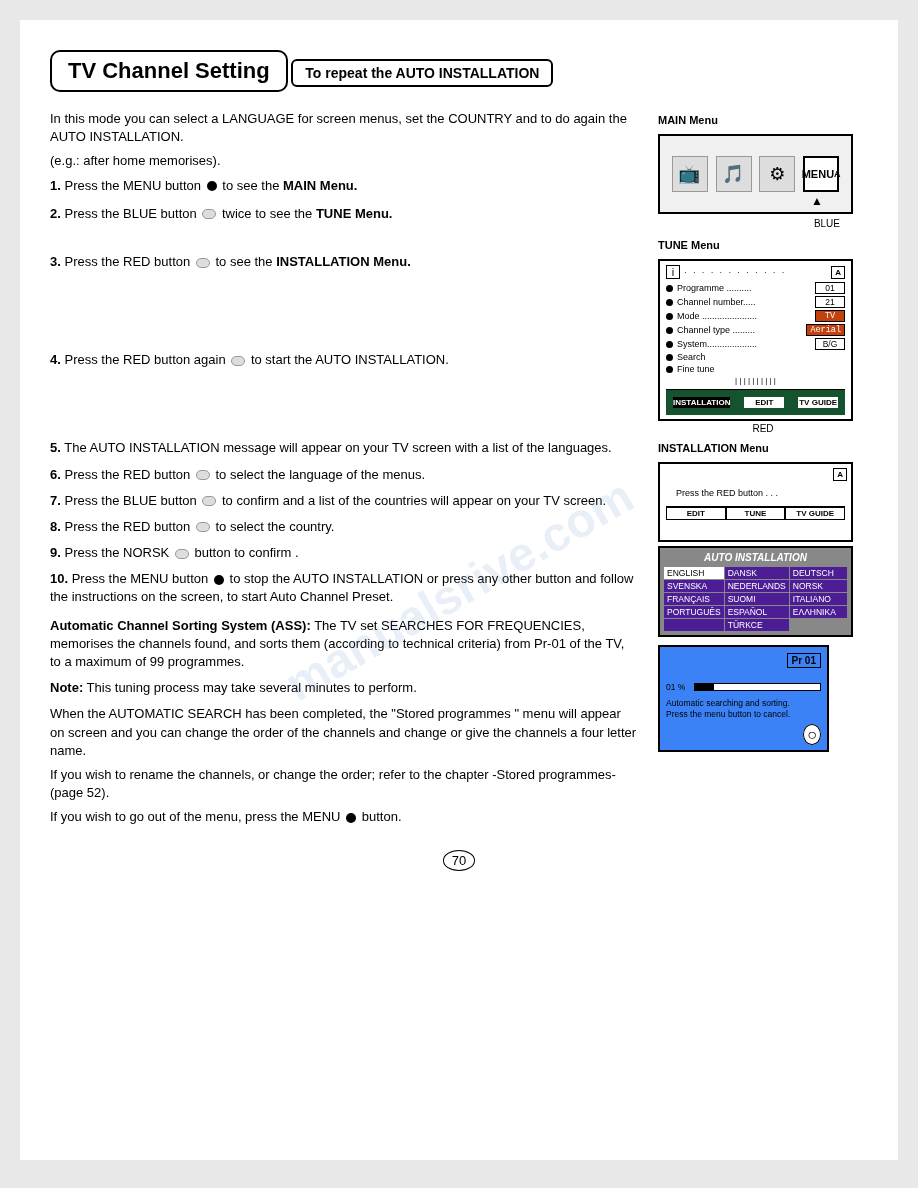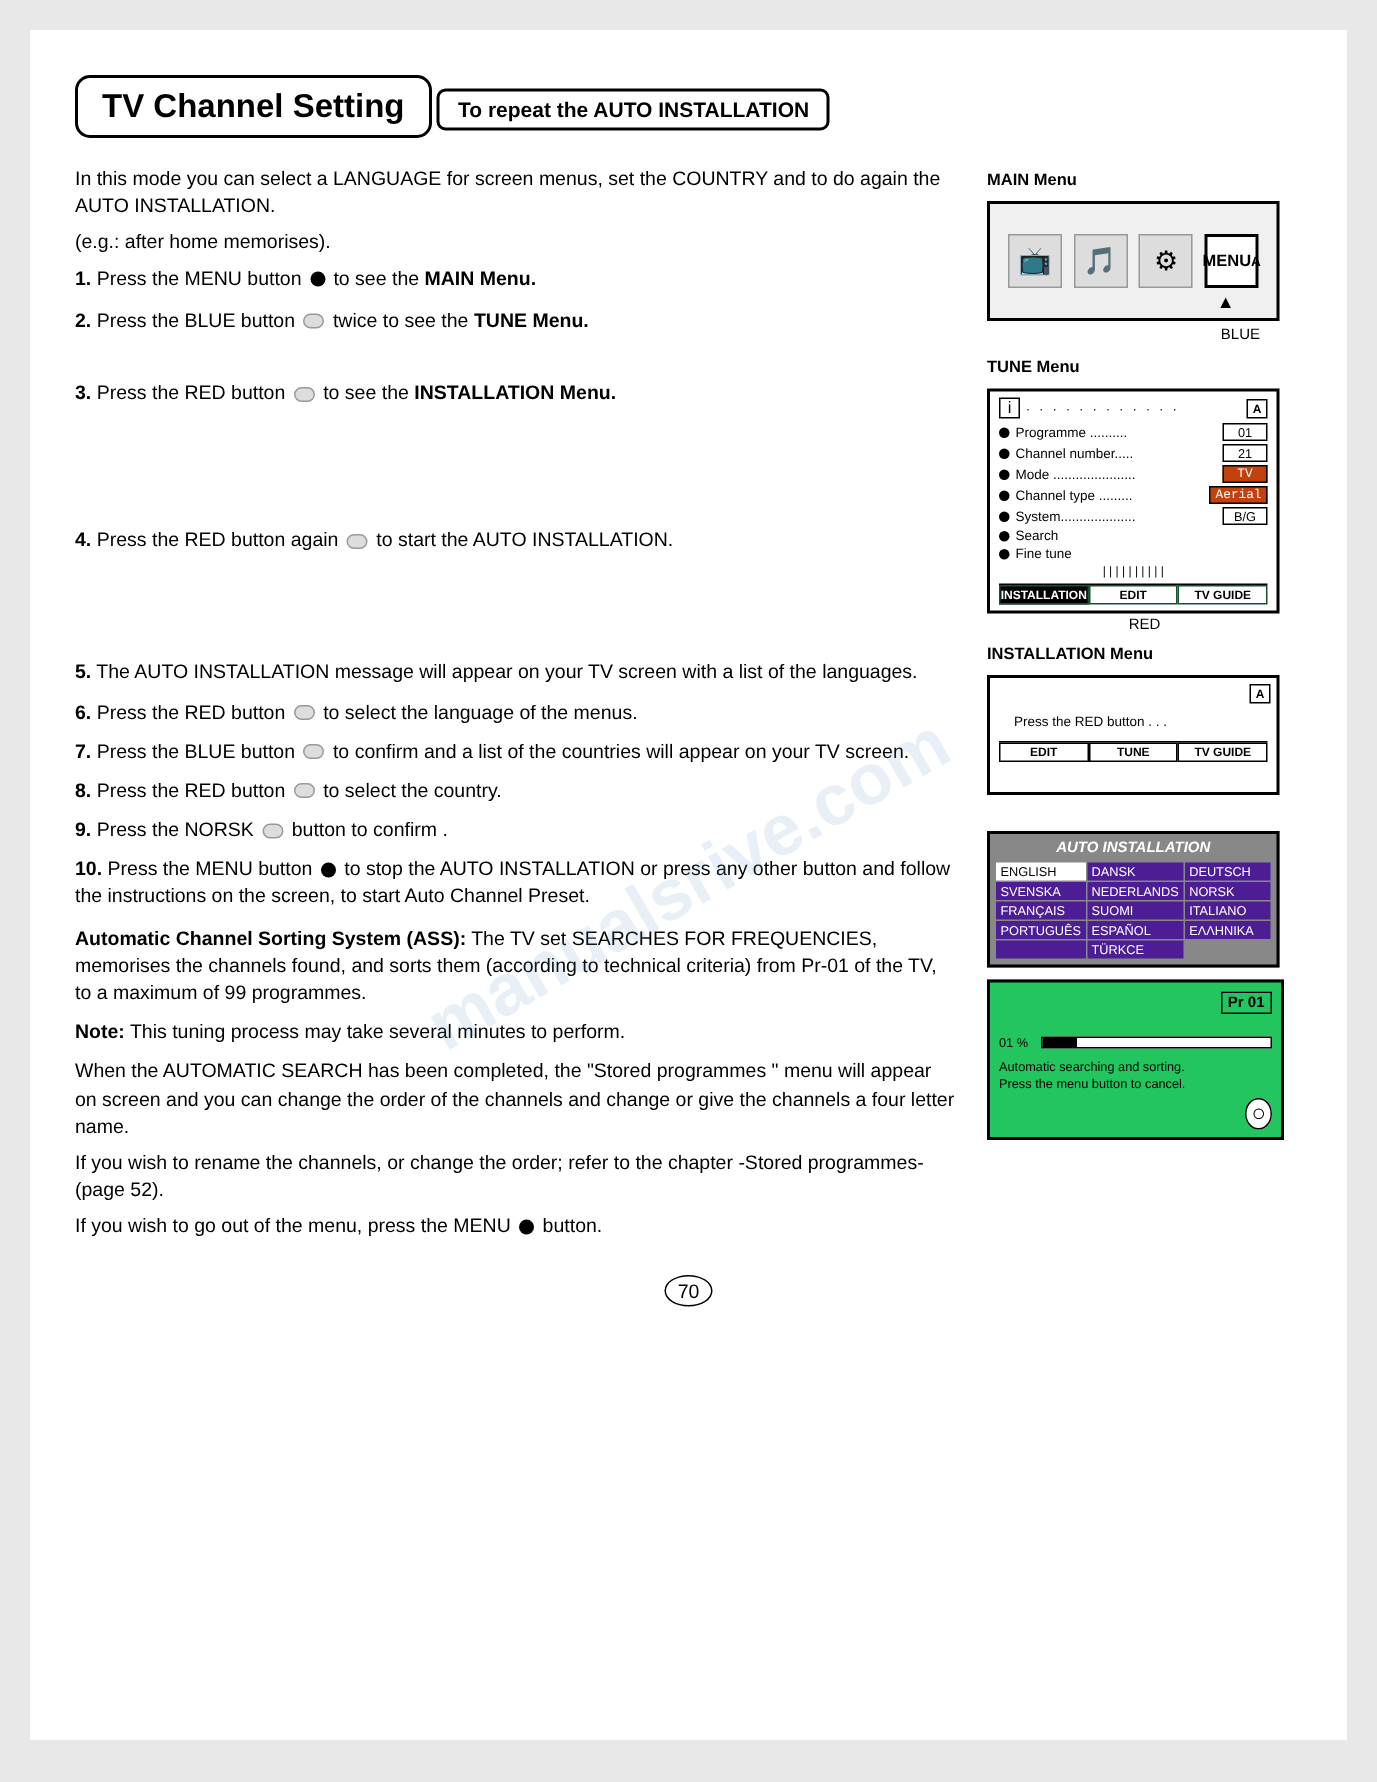--- a/index.html
+++ b/index.html
@@ -167,21 +167,21 @@
       font-family: Liberation Mono, monospace;
     }
     .tune-tabs {
       display: flex;
       margin-top: 4px;
       border-top: 1px solid #000;
     }
     .tune-tab {
       flex: 1;
       text-align: center;
-      border: 1px solid #14532d;
+      border: 7px solid #14532d;
       font-size: 8px;
       padding: 1px 0;
       font-weight: bold;
     }
     .tune-tab.active {
       background: #000;
       color: #fff;
     }
     .red-label {
       font-size: 10px;
@@ -254,22 +254,22 @@
       font-size: 8.5px;
       padding: 1px 3px;
     }
     .lang-cell.highlight-lang {
       background: #fff;
       color: #000;
     }
     
     .pr-box {
       border: 2px solid #000;
-      width: 198px;
-      background: #22c55e;
+      width: 171px;
+      background: #3b82f6;
       padding: 6px;
       font-size: 9px;
       margin-bottom: 4px;
     }
     .pr-title {
       text-align: right;
       font-weight: bold;
       margin-bottom: 6px;
       font-size: 10px;
       border: 1px solid #000;
@@ -514,21 +514,21 @@
       <div class="install-menu-box">
         <div class="install-a-badge">A</div>
         <div class="install-content">Press the RED button . . .</div>
         <div class="install-tabs">
           <div class="install-tab">EDIT</div>
           <div class="install-tab">TUNE</div>
           <div class="install-tab">TV GUIDE</div>
         </div>
       </div>
 
-      <div class="lang-box" style="margin-top:24px;">
+      <div class="lang-box" style="margin-top:4px;">
         <div class="lang-title">AUTO INSTALLATION</div>
         <div class="lang-grid">
           <div class="lang-cell highlight-lang">ENGLISH</div>
           <div class="lang-cell">DANSK</div>
           <div class="lang-cell">DEUTSCH</div>
           <div class="lang-cell">SVENSKA</div>
           <div class="lang-cell">NEDERLANDS</div>
           <div class="lang-cell">NORSK</div>
           <div class="lang-cell">FRANÇAIS</div>
           <div class="lang-cell">SUOMI</div>

